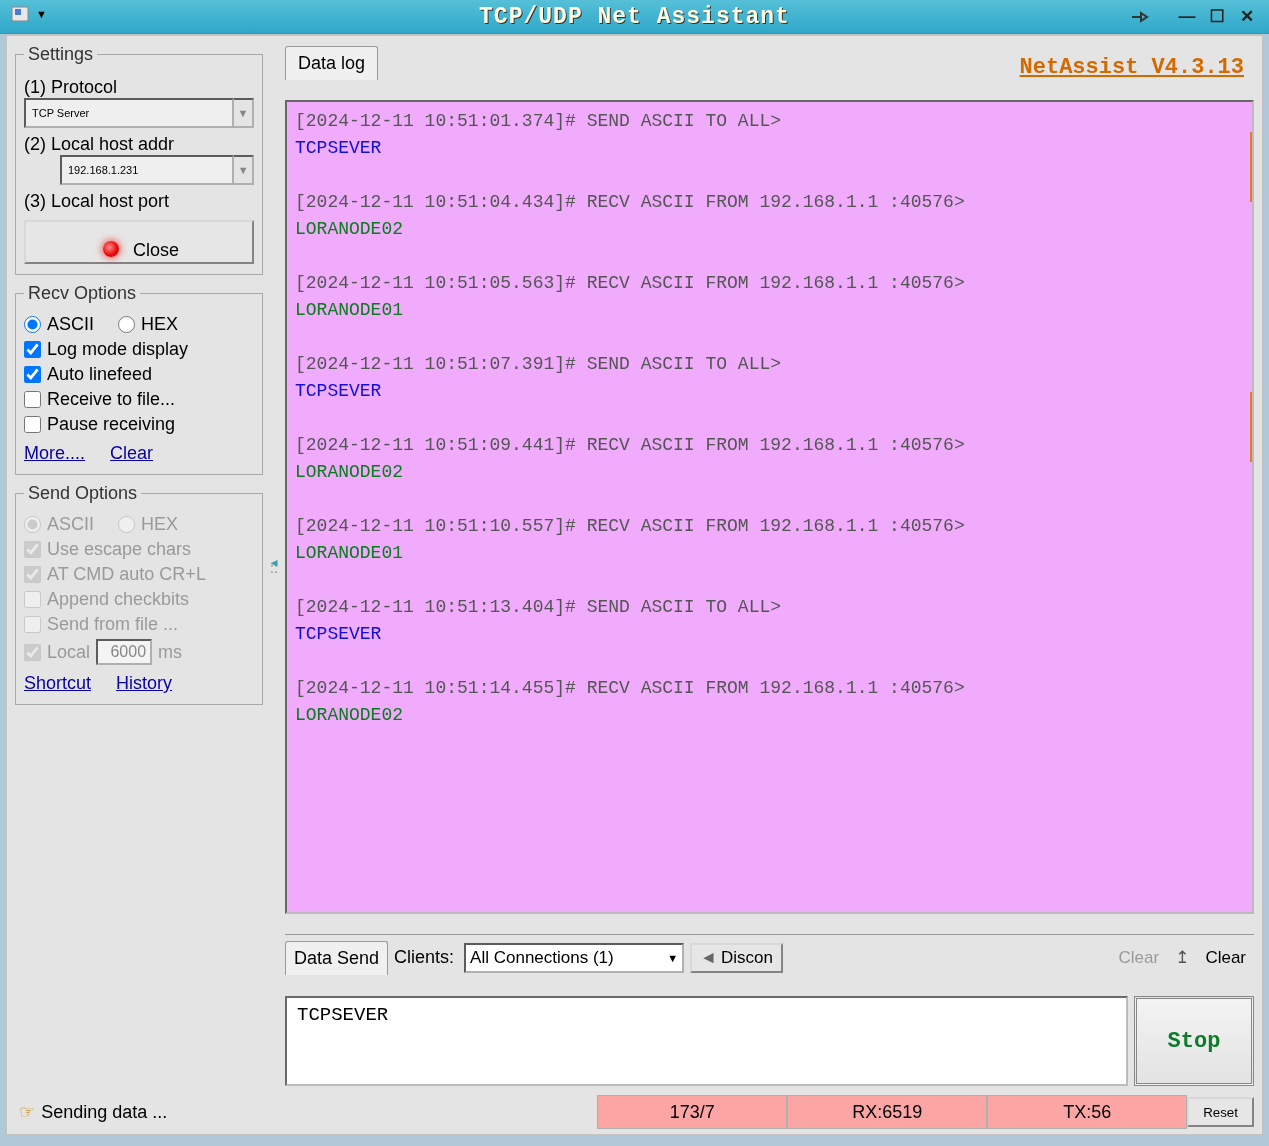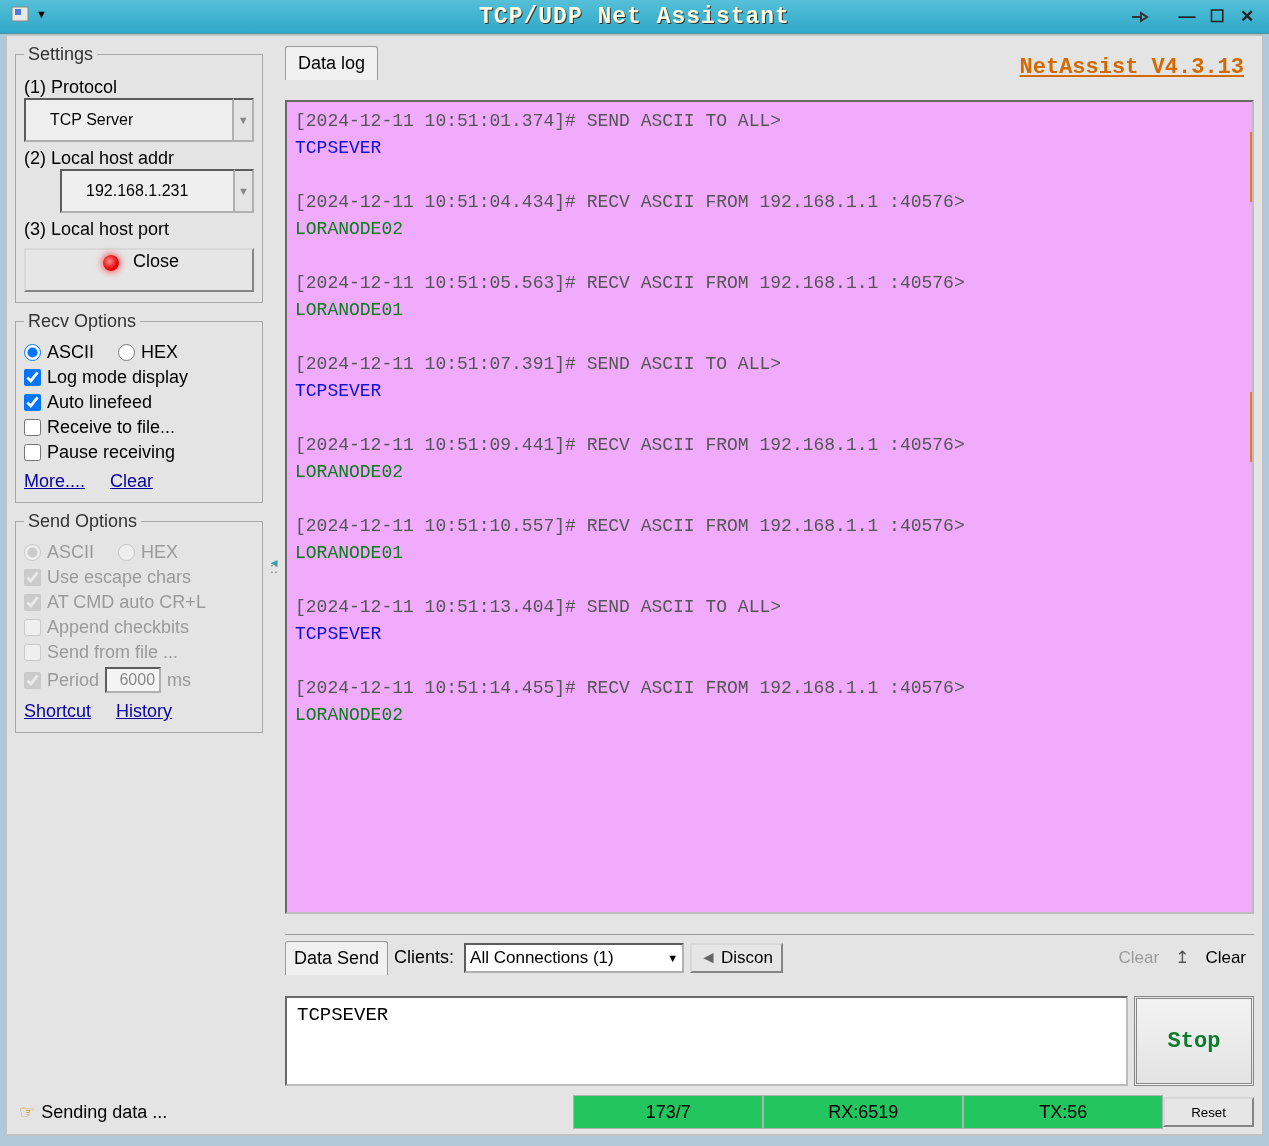--- a/index.html
+++ b/index.html
@@ -88,37 +88,37 @@
     margin: 0 0 2px 0;
     background: #e4e4e4;
   }
   fieldset.group > legend {
     font-size: 18px;
     color: #333;
     padding: 0 4px;
   }
   .in-select, .in-text {
     width: 100%;
-    height: 44px;
+    height: 30px;
     border: 2px inset #b0b0b0;
     background: #efefef;
-    font-size: 16px;
-    padding: 0 24px;
+    font-size: 11px;
+    padding: 0 6px;
     font-family: inherit;
   }
   .lbl { font-size: 18px; margin-top: 6px; display: block; }
   .btn-close {
     width: 100%;
     margin-top: 8px;
     height: 44px;
     border: 2px outset #d8d8d8;
     background: #e6e6e6;
     font-size: 18px;
     display: flex;
-    align-items: flex-start;
+    align-items: flex-end;
     justify-content: center;
     gap: 10px;
   }
   .led-red {
     width: 24px; height: 24px;
     display: inline-block;
     position: relative;
   }
   .led-red::after {
     content: "";
@@ -239,31 +239,31 @@
     align-items:center;
     gap:0;
   }
   .status .cell {
     border:1px solid #b0b0b0;
     height:30px;
     display:flex;
     align-items:center;
     justify-content:center;
     padding:16px 14px;
-    background:#22c55e;
+    background:#fca5a5;
   }
   .status .leading {
     border:none; background:none; justify-content:flex-start;
     padding-left:4px;
     display:flex; gap:6px; align-items:center;
     flex:1;
   }
   .resetbtn {
     border:2px outset #d8d8d8; background:#e6e6e6;
-    padding:0 26px; height:30px;
+    padding:0 14px; height:30px;
   }
 
   .period-in {
     width:56px; height:26px;
     border:2px inset #b0b0b0;
     background:#f4f4f4;
     font-size:16px; color:#888;
     text-align:right; padding-right:4px;
     font-family:inherit;
   }
@@ -391,21 +391,21 @@
         <div class="opt-row disabled">
           <input type="checkbox" disabled="" style="">
           <span>Append checkbits</span>
         </div>
         <div class="opt-row disabled">
           <input type="checkbox" disabled="" style="">
           <span>Send from file ...</span>
         </div>
         <div class="opt-row disabled">
           <input type="checkbox" checked="" disabled="" style="">
-          <span>Period</span>
+          <span>Local</span>
           <input class="period-in" disabled="" value="6000" style="">
           <span>ms</span>
         </div>
         <div class="opt-links">
           <a href="#">Shortcut</a>
           <a href="#">History</a>
         </div>
       </fieldset>
     </div>
 

